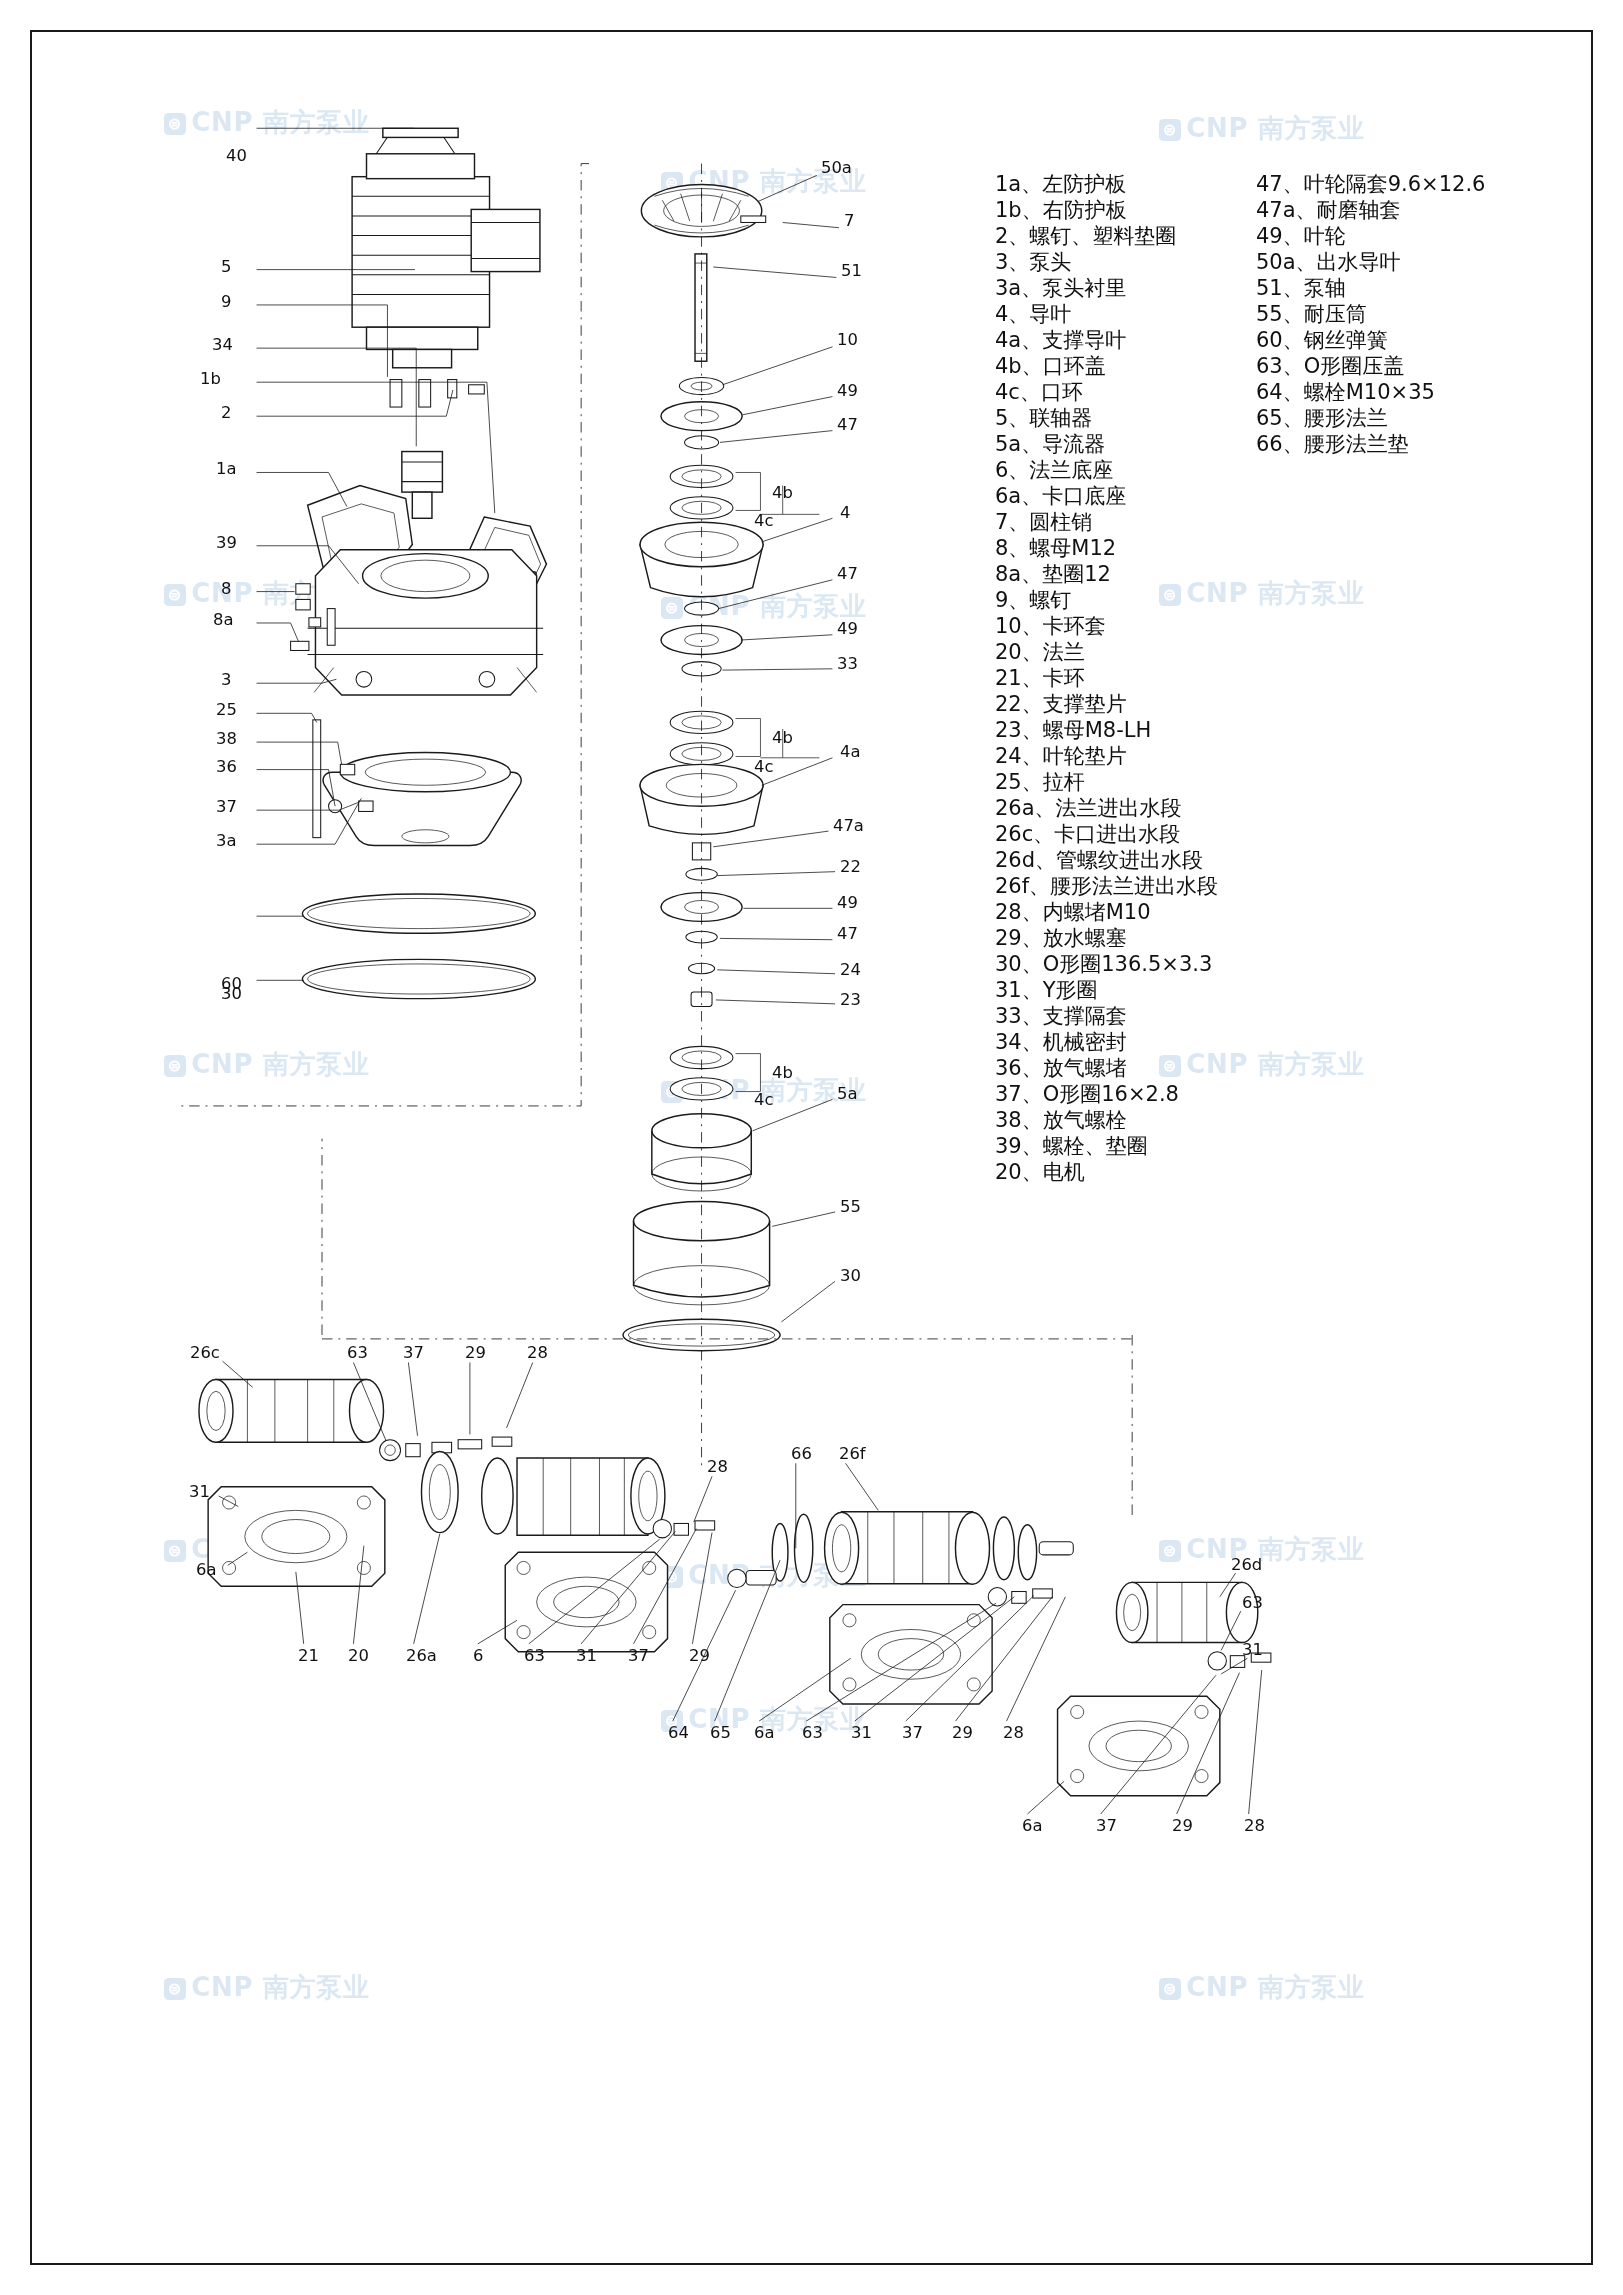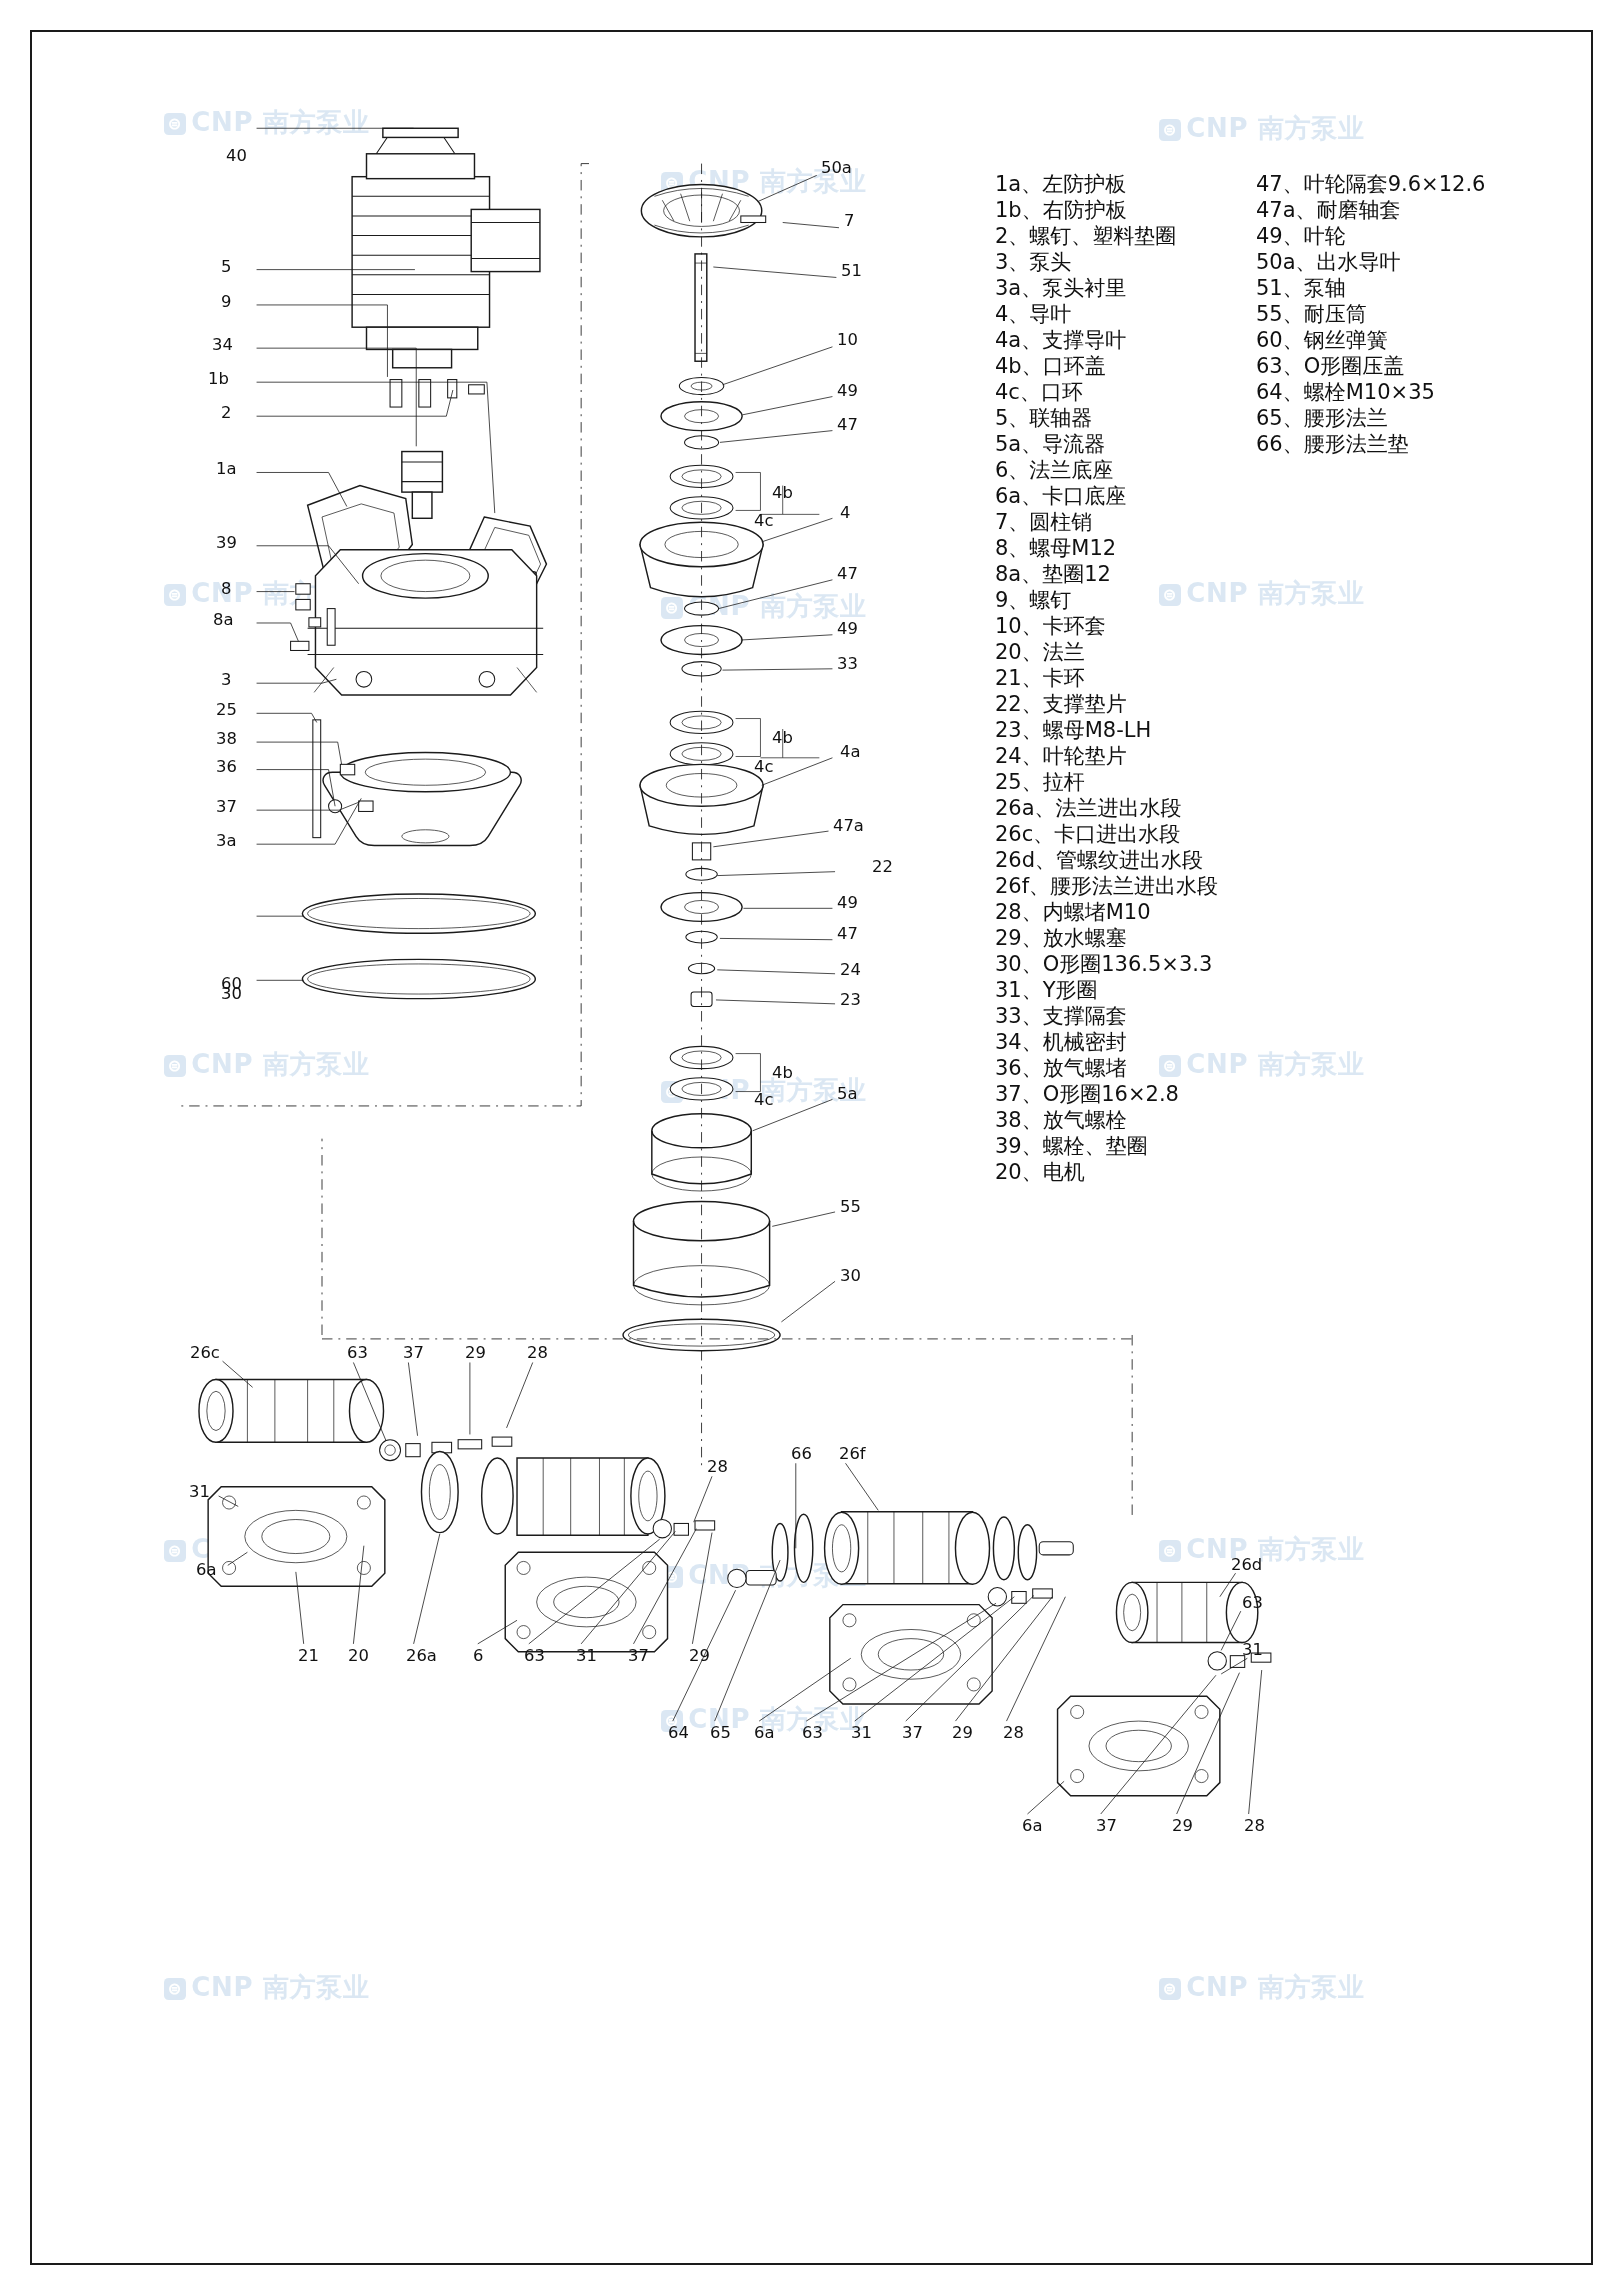--- a/index.html
+++ b/index.html
@@ -424,21 +424,21 @@
         <div>65、腰形法兰</div>
         <div>66、腰形法兰垫</div>
       </div>
   </div>
 
   <div id="callout-layer">
       <div class="lbl" style="left: 226px; top: 114px; margin-top: 32px;">40</div>
       <div class="lbl" style="left: 221px; top: 257px;">5</div>
       <div class="lbl" style="left: 221px; top: 292px;">9</div>
       <div class="lbl" style="left: 212px; top: 335px;">34</div>
-      <div class="lbl" style="left: 208px; top: 369px;">1b</div>
+      <div class="lbl" style="left: 200px; top: 369px;">1b</div>
       <div class="lbl" style="left: 221px; top: 403px;">2</div>
       <div class="lbl" style="left: 216px; top: 459px;">1a</div>
       <div class="lbl" style="left: 216px; top: 533px; text-align: right;">39</div>
       <div class="lbl" style="left: 221px; top: 579px;">8</div>
       <div class="lbl" style="left: 213px; top: 610px;">8a</div>
       <div class="lbl" style="left: 221px; top: 670px;">3</div>
       <div class="lbl" style="left: 216px; top: 700px;">25</div>
       <div class="lbl" style="left: 216px; top: 729px;">38</div>
       <div class="lbl" style="left: 216px; top: 757px;">36</div>
       <div class="lbl" style="left: 216px; top: 797px;">37</div>
@@ -454,21 +454,21 @@
       <div class="lbl" style="left: 772px; top: 483px;">4b</div>
       <div class="lbl" style="left: 754px; top: 511px;">4c</div>
       <div class="lbl" style="left: 840px; top: 503px;">4</div>
       <div class="lbl" style="left: 837px; top: 564px;">47</div>
       <div class="lbl" style="left: 837px; top: 619px;">49</div>
       <div class="lbl" style="left: 837px; top: 654px;">33</div>
       <div class="lbl" style="left: 772px; top: 728px;">4b</div>
       <div class="lbl" style="left: 754px; top: 757px;">4c</div>
       <div class="lbl" style="left: 840px; top: 742px;">4a</div>
       <div class="lbl" style="left: 833px; top: 816px;">47a</div>
-      <div class="lbl" style="left: 872px; top: 857px;">22</div>
+      <div class="lbl" style="left: 840px; top: 857px;">22</div>
       <div class="lbl" style="left: 837px; top: 893px;">49</div>
       <div class="lbl" style="left: 837px; top: 924px;">47</div>
       <div class="lbl" style="left: 840px; top: 960px;">24</div>
       <div class="lbl" style="left: 840px; top: 990px;">23</div>
       <div class="lbl" style="left: 772px; top: 1063px;">4b</div>
       <div class="lbl" style="left: 754px; top: 1090px;">4c</div>
       <div class="lbl" style="left: 837px; top: 1084px;">5a</div>
       <div class="lbl" style="left: 840px; top: 1197px;">55</div>
       <div class="lbl" style="left: 840px; top: 1266px;">30</div>
       <div class="lbl" style="left: 190px; top: 1343px;">26c</div>

